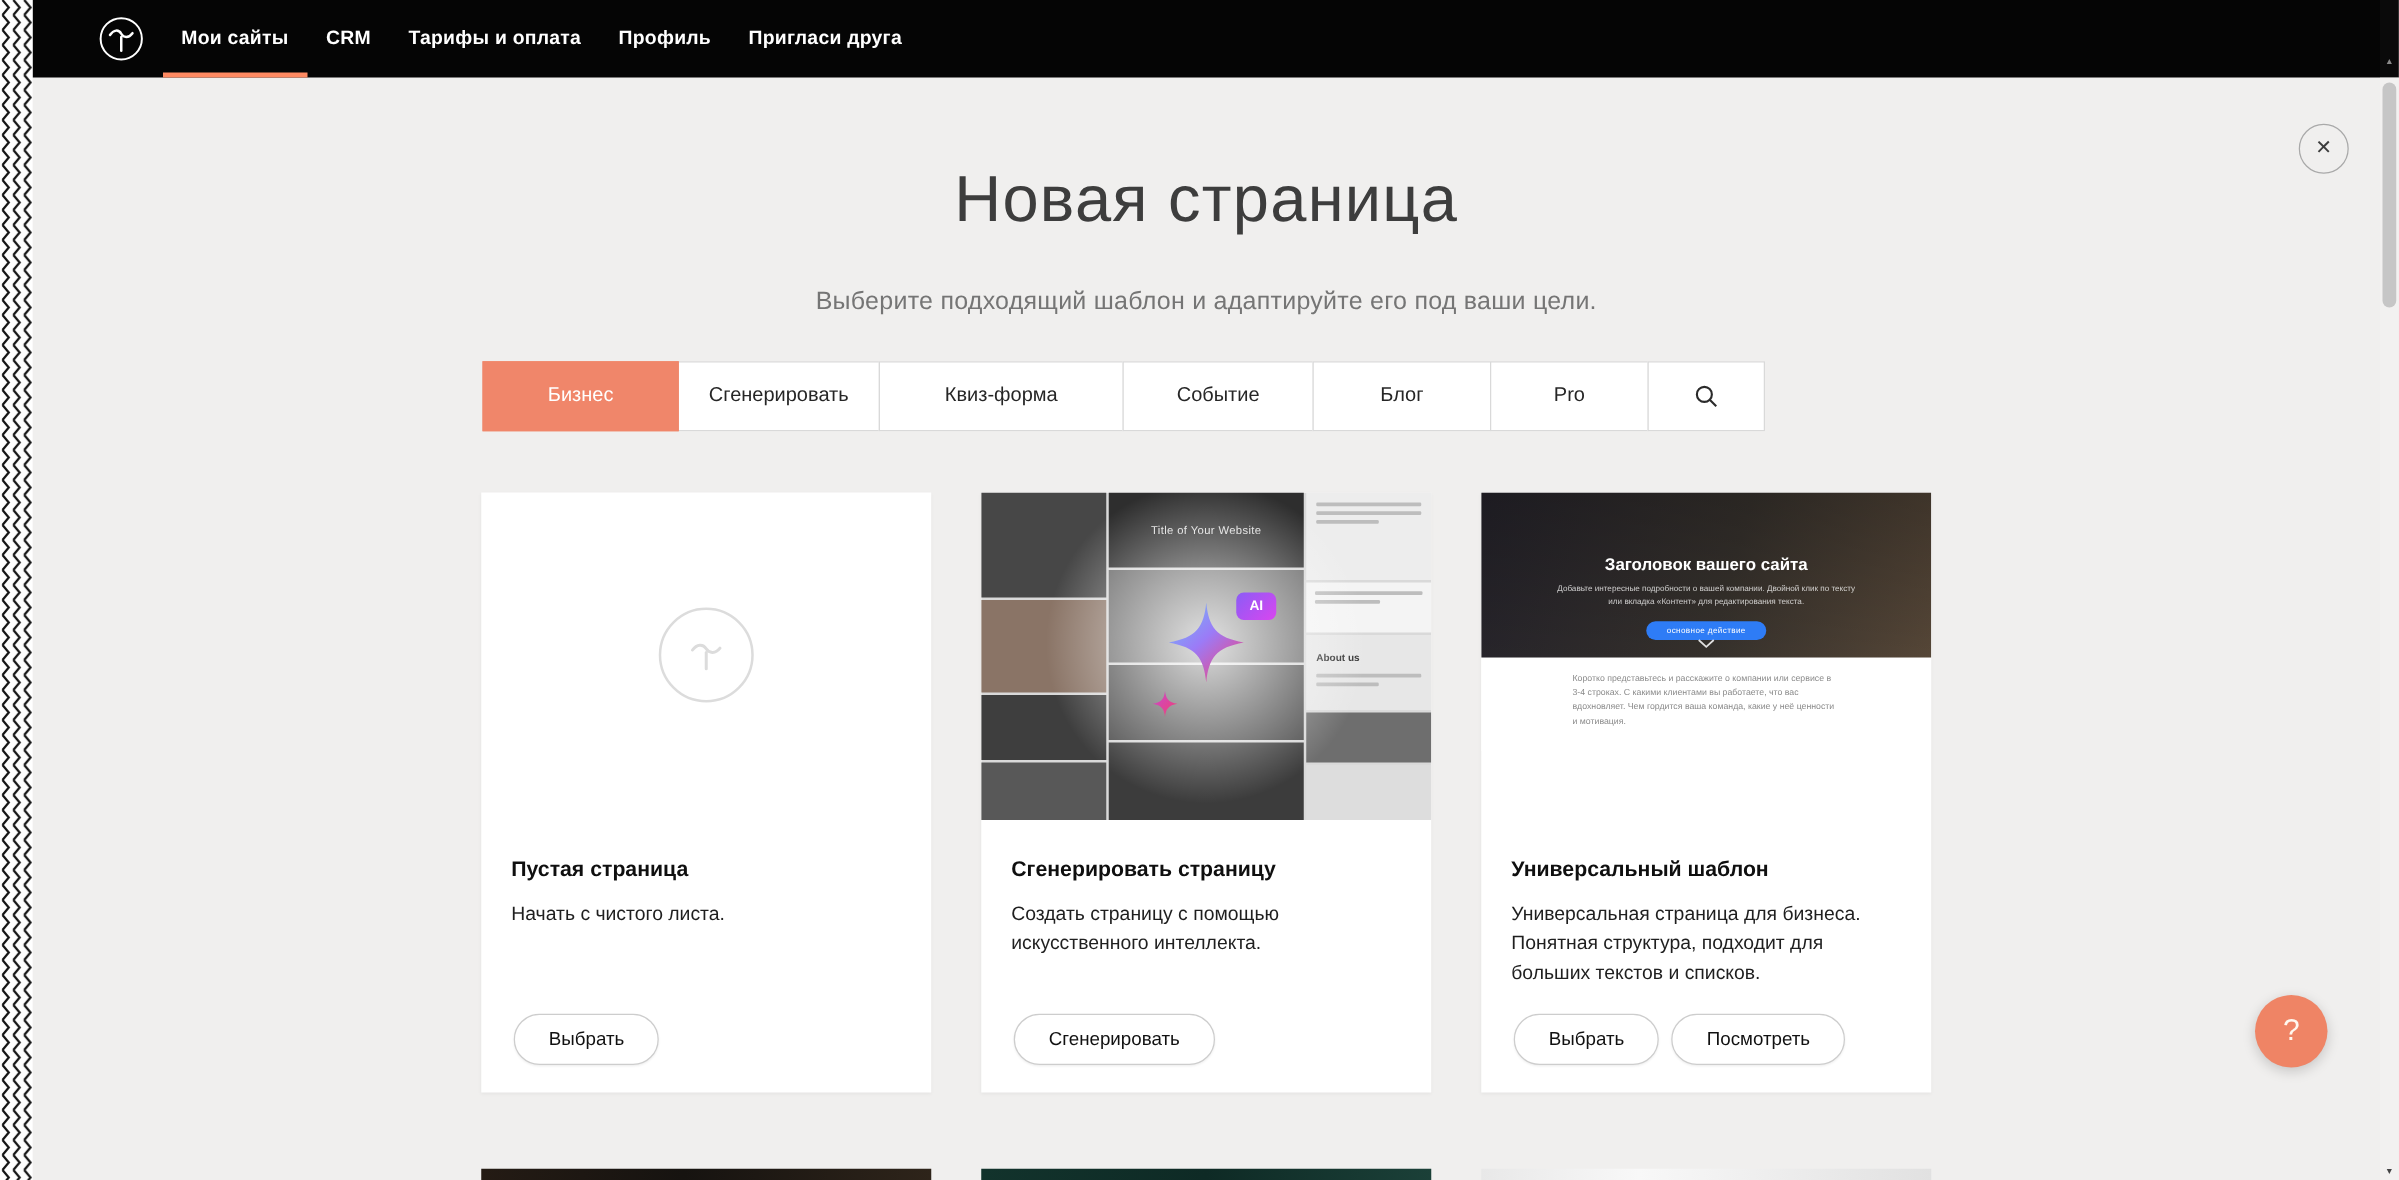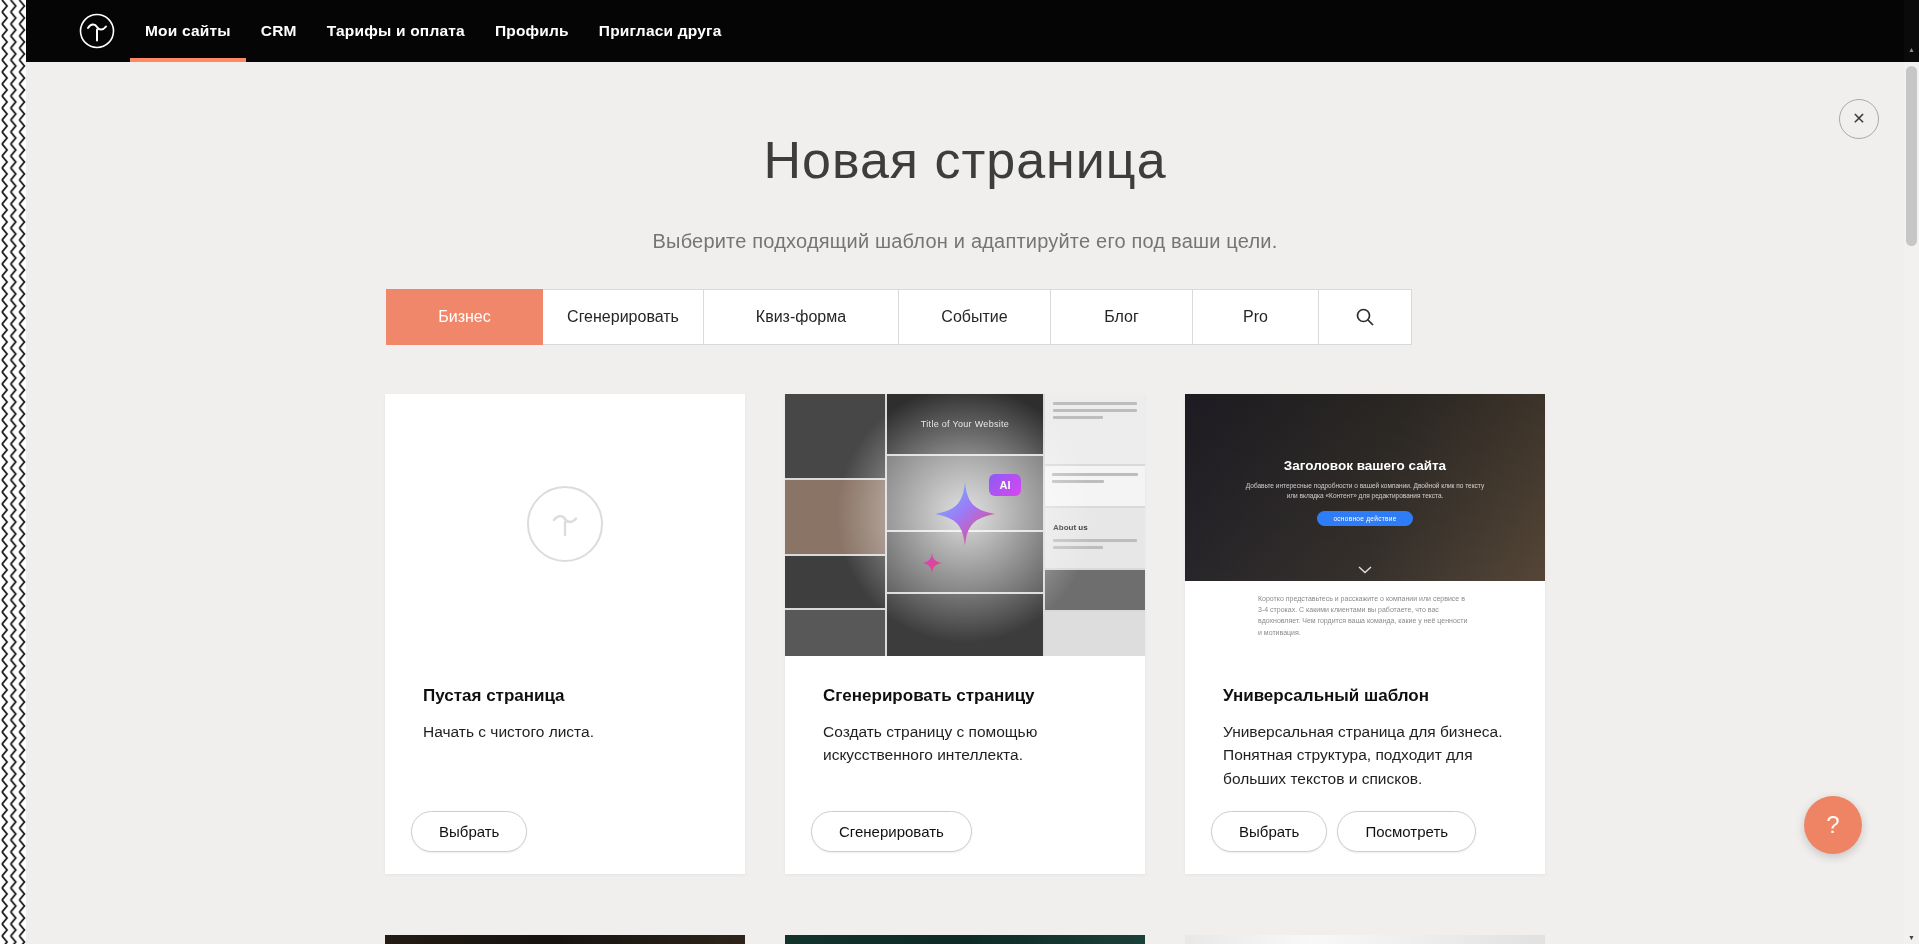--- a/index.html
+++ b/index.html
@@ -61,21 +61,21 @@
   
   .cards {
     position:absolute; top:332px; left:50%; transform:translateX(-50%);
     width:1160px; display:flex; gap:40px;
   }
   .card {
     width:360px; height:480px; background:#fff; position:relative;
     box-shadow:0 1px 3px rgba(0,0,0,.05);
   }
   .card-media { height:262px; position:relative; overflow:hidden; }
-  .card-body { padding:30px 38px 0; }
+  .card-body { padding:30px 24px 0; }
   .card-body h3 { font-size:17px; font-weight:bold; color:#0f0f0f; margin-bottom:14px; }
   .card-body p { font-size:15.5px; line-height:1.5; color:#1f1f1f; }
   .card-actions { position:absolute; left:26px; bottom:22px; display:flex; gap:10px; }
   .pill {
     padding:11px 27px; border-radius:24px; border:1px solid #cdcdcd; background:#fff;
     font-size:15px; color:#111; cursor:pointer; font-family:inherit;
     box-shadow:0 1px 2px rgba(0,0,0,.07); white-space:nowrap;
   }
   
   .watermark {
@@ -106,23 +106,23 @@
   .collage-glow{position:absolute;inset:0;background:radial-gradient(circle at 50% 46%, rgba(255,255,255,.8), rgba(255,255,255,0) 56%);}
   .big-star{position:absolute;left:50%;top:120px;transform:translate(-50%,-50%);}
   .small-star{position:absolute;left:50%;top:158px;margin-left:-44px;}
   .ai-badge{
     position:absolute;left:204px;top:80px;width:32px;height:22px;border-radius:6px;
     background:linear-gradient(135deg,#8b5cf6,#d946ef);color:#fff;font-size:11px;font-weight:bold;
     display:flex;align-items:center;justify-content:center;
   }
   
   .hero{
-    height:187px;position:relative;
+    height:132px;position:relative;
     background:linear-gradient(105deg,#26242c 0%,#38332e 55%,#5a4a3a 100%);
-    display:flex;flex-direction:column;align-items:center;text-align:center;padding-top:64px;
+    display:flex;flex-direction:column;align-items:center;text-align:center;padding-top:50px;
   }
   .hero::after{content:"";position:absolute;inset:0;background:linear-gradient(180deg,rgba(0,0,0,.25),rgba(0,0,0,.05));pointer-events:none;}
   .hero-heading{color:#fff;font-size:13.5px;font-weight:bold;position:relative;z-index:1;}
   .hero-sub{width:68%;margin-top:8px;color:rgba(255,255,255,.75);font-size:6.5px;line-height:1.55;position:relative;z-index:1;}
   .hero-cta{
     margin-top:10px;display:inline-block;background:#2e7cf6;color:#fff;font-size:6.5px;
     padding:4px 16px;border-radius:9px;position:relative;z-index:1;letter-spacing:.3px;
   }
   .hero-chevron{position:absolute;bottom:7px;left:50%;transform:translateX(-50%);z-index:1;opacity:.85;}
   .preview-body{height:75px;background:#fff;display:flex;justify-content:center;padding-top:12px;}

